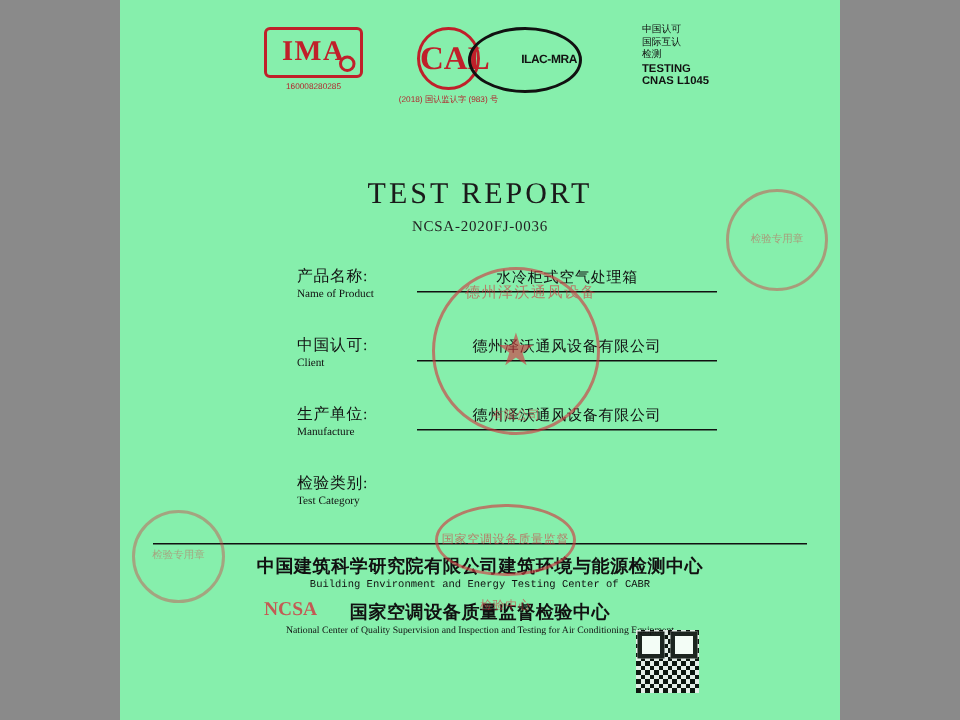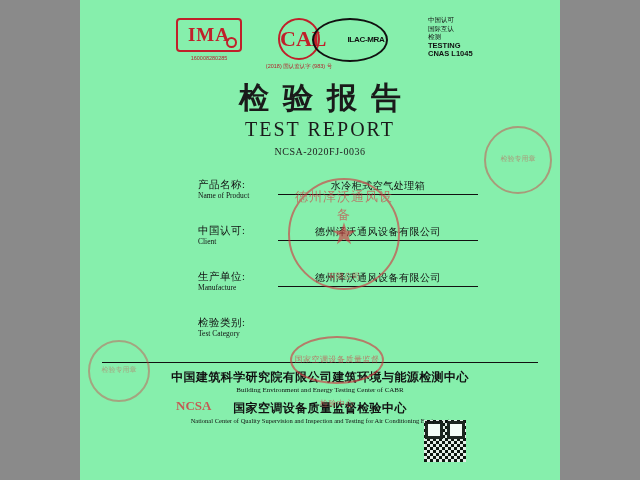--- a/index.html
+++ b/index.html
@@ -214,20 +214,21 @@
     color: #111;
     letter-spacing: 0.4px;
     line-height: 16px;
     font-weight: bold;
   }
   .footer .org-en {
     font-size: 7px;
     color: #111;
     line-height: 11px;
     margin-bottom: 4px;
+    font-family: Liberation Mono, monospace;
   }
   .footer .org-cn2 {
     font-size: 12px;
     color: #111;
     letter-spacing: 0.4px;
     line-height: 16px;
     font-weight: bold;
   }
   .footer .org-en2 {
     font-size: 6.5px;
@@ -253,22 +254,22 @@
     left: 50%; top: 50%;
     transform: translate(-50%, -50%);
     font-size: 30px;
     color: #d2373f;
     line-height: 1;
   }
   .seal-main .arc-text {
     position: absolute;
     left: 0; top: 8px;
     width: 100%;
-    text-align: center;
-    font-size: 13px;
+    text-align: right;
+    font-size: 10px;
     letter-spacing: 1px;
   }
   .seal-main .arc-bottom {
     position: absolute;
     left: 0; bottom: 6px;
     width: 100%;
     text-align: center;
     font-size: 8px;
   }
   .seal-small {
@@ -356,21 +357,20 @@
       <div class="cnas-lines">
         <div>中国认可</div>
         <div>国际互认</div>
         <div>检测</div>
         <div class="bold">TESTING</div>
         <div class="bold">CNAS L1045</div>
       </div>
     </div>
   </div>
 
-  <div class="title-cn">检验报告</div>
   <div class="title-en">TEST REPORT</div>
   <div class="report-no">NCSA-2020FJ-0036</div>
 
   <div class="fields">
 
     <div class="field-row">
       <div class="field-label">
         <span class="cn">产品名称:</span>
         <span class="en">Name of Product</span>
       </div>

